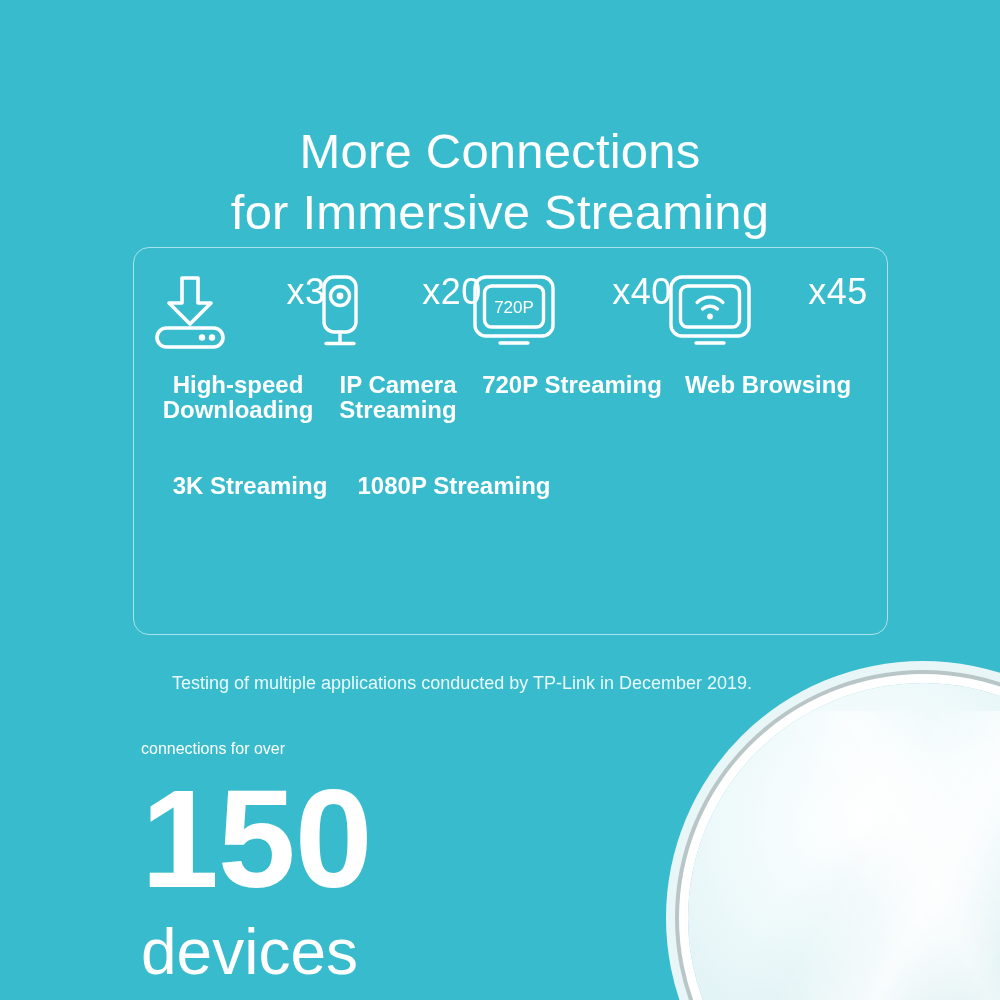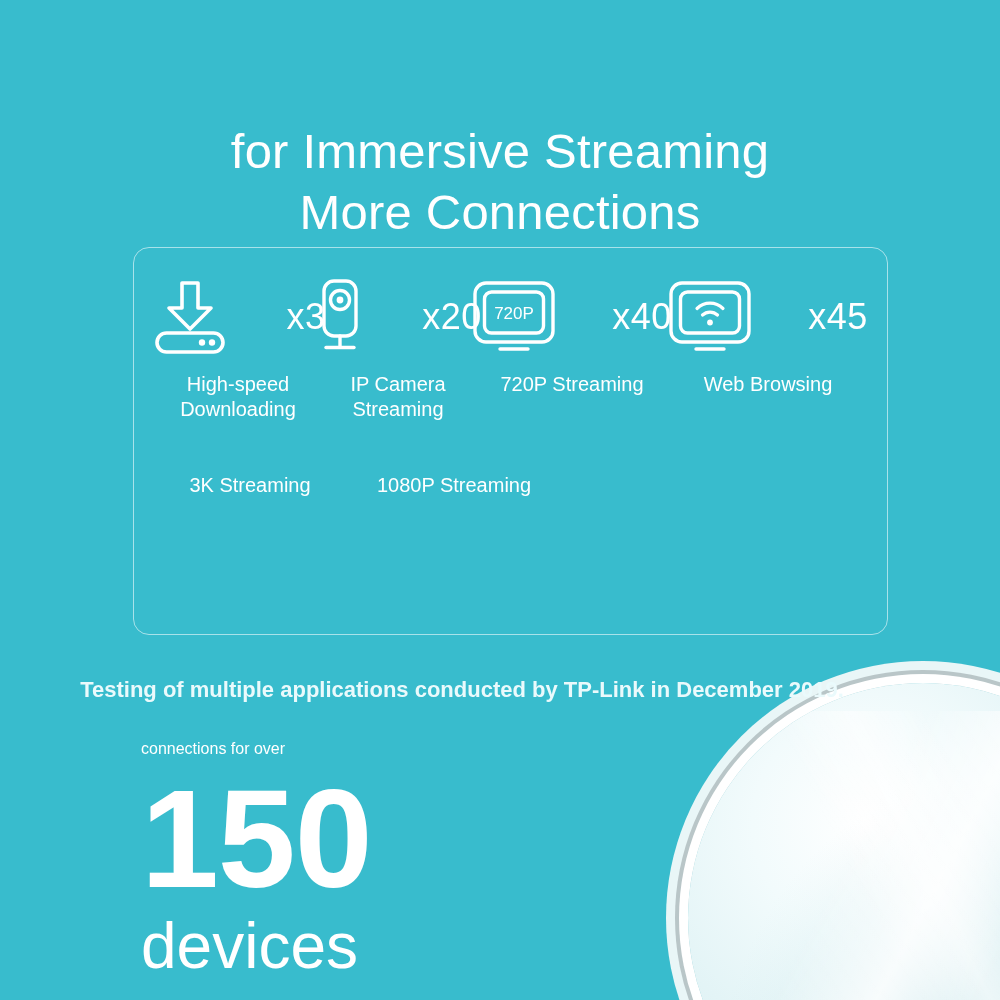--- a/index.html
+++ b/index.html
@@ -77,63 +77,63 @@
   #stats-row-1 { top: 26px; justify-content: flex-start; padding-left: 20px; }
   #stats-row-2 { top: 213px; justify-content: flex-start; padding-left: 18px; }
 
   .stat-item {
     display: flex;
     flex-direction: column;
     align-items: center;
   }
   .stat-top {
     display: flex;
-    align-items: center;
+    align-items: flex-start;
     justify-content: center;
     height: 86px;
     gap: 47px;
   }
   .stat-icon {
     display: block;
   }
   .stat-mult {
     font-size: 36px;
     font-weight: 400;
     line-height: 1;
     margin-left: 9px;
     letter-spacing: .5px;
     white-space: nowrap;
   }
   .stat-label {
     margin-top: 12px;
-    font-size: 20px;
+    font-size: 24px;
     line-height: 25px;
     text-align: center;
-    font-weight: 400;
+    font-weight: 700;
     white-space: pre-line;
   }
 
   
   #item-download      { width: 168px; }
   #item-ipcamera      { width: 152px; }
   #item-720p          { width: 196px; }
   #item-web           { width: 196px; }
   #item-smarthome     { width: 235px; }
   #item-4k            { width: 196px; }
   #item-1080p         { width: 212px; }
 
   
   #footnote {
     position: absolute;
     left: 0;
     top: 655px;
     width: 924px;
     text-align: center;
-    font-size: 22px;
-    font-weight: 700;
+    font-size: 18px;
+    font-weight: 400;
     color: #eafafc;
   }
 
   
   #bottom-block {
     position: absolute;
     left: 141px;
     top: 735px;
   }
   #connections-label {
@@ -145,35 +145,35 @@
     font-size: 140px;
     line-height: 120px;
     font-weight: 700;
     letter-spacing: -1px;
     margin-top: 16px;
   }
   #devices-label {
     font-size: 64px;
     line-height: 70px;
     font-weight: 400;
-    margin-top: 12px;
+    margin-top: 18px;
   }
 
   .svg-ico { display:block; overflow: visible; }
 </style>
 </head>
 <body>
 
 <div id="product-photo">
   <div id="product-photo-sheen"></div>
 </div>
 
 <h1 id="headline">
+  <span class="headline-line">More Connections</span>
   <span class="headline-line">for Immersive Streaming</span>
-  <span class="headline-line">More Connections</span>
 </h1>
 
 <section id="stats-panel">
 
   <div class="stats-row" id="stats-row-1">
 
     <div class="stat-item" id="item-download">
       <div class="stat-top">
         <span class="stat-icon">
           <svg class="svg-ico" width="80" height="76" viewBox="0 0 80 76" fill="none" stroke="#ffffff" stroke-width="3.6" stroke-linejoin="round" stroke-linecap="round">

